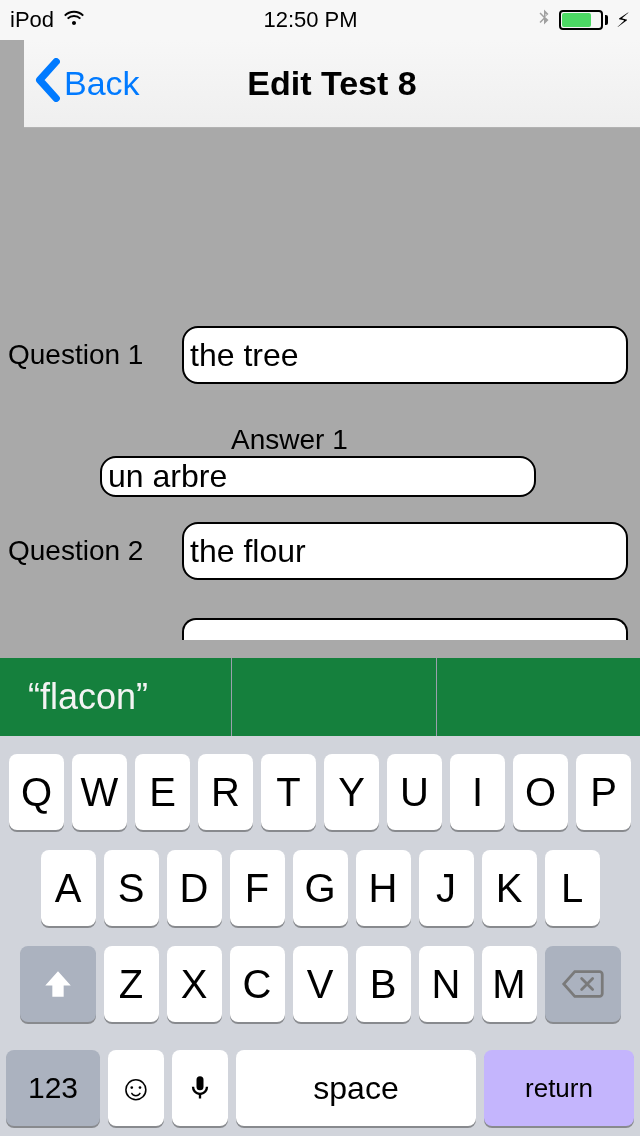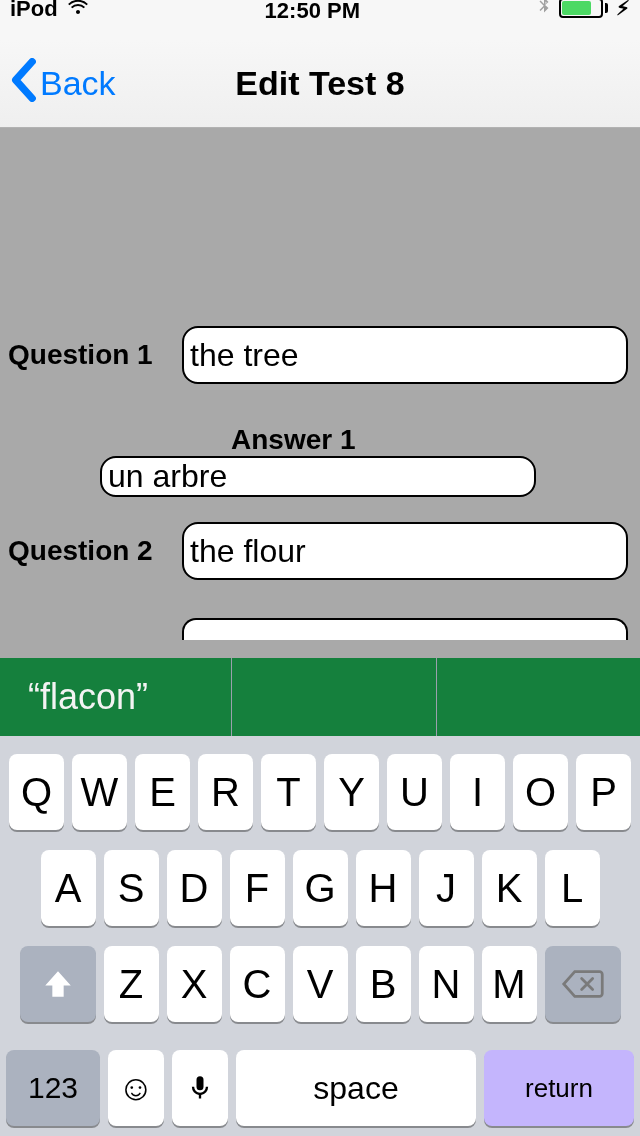--- a/index.html
+++ b/index.html
@@ -4,25 +4,25 @@
 <style>
   * { margin: 0; padding: 0; box-sizing: border-box; }
   html, body { width: 640px; height: 1136px; overflow: hidden; font-family: -apple-system, "Helvetica Neue", Helvetica, Arial, sans-serif; }
   body { background: #a9a9a9; display: flex; flex-direction: column; }
 
   
   .status-bar {
     height: 40px;
     background: #f7f7f7;
     display: flex;
-    align-items: flex-end;
+    align-items: center;
     justify-content: space-between;
-    padding: 16px 10px;
+    padding: 0 10px;
     font-size: 22px;
-    font-weight: 700;
+    font-weight: 400;
     color: #000;
   }
   .status-left { display: flex; align-items: center; gap: 8px; }
   .status-right { display: flex; align-items: center; gap: 6px; }
   .wifi-icon svg { width: 24px; height: 24px; }
   .bt-icon svg { width: 18px; height: 26px; opacity: .35; }
   .battery { display: flex; align-items: center; gap: 2px; }
   .battery-body {
     width: 44px; height: 20px; border: 2px solid #000; border-radius: 4px; position: relative;
   }
@@ -35,20 +35,21 @@
 
   
   .nav-bar {
     height: 88px;
     background: linear-gradient(#f7f7f7,#efefef);
     border-bottom: 1px solid #b2b2b2;
     display: flex;
     align-items: center;
     position: relative;
     padding: 0 10px;
+    margin-left: 24px;
   }
   .back-btn {
     display: flex; align-items: center; gap: 4px;
     color: #007aff; font-size: 34px; font-weight: 400;
     position: absolute; left: 10px;
   }
   .back-chevron svg { width: 26px; height: 44px; }
   .nav-title {
     flex: 1; text-align: center; font-size: 34px; font-weight: 600; color: #000;
   }
@@ -64,21 +65,21 @@
     border: none;
   }
   .field-row {
     position: absolute; left: 8px; right: 12px; height: 58px;
     display: flex; align-items: center;
   }
   .row-q1 { top: 198px; }
   .row-a1 { top: 296px; flex-direction: column; }
   .row-q2 { top: 394px; }
   .row-a2 { top: 490px; }
-  .field-label { width: 174px; font-size: 28px; color: #000; font-weight: bold; }
+  .field-label { width: 174px; font-size: 28px; color: #000; }
   .field-input {
     flex: 1; height: 58px; border: 2px solid #000; border-radius: 16px;
     background: #fff; font-size: 32px; padding: 0 6px; outline: none;
   }
   .field-input-partial {
     flex: 1; height: 22px; border: 2px solid #000; border-bottom: none;
     border-radius: 14px 14px 0 0; background: #fff;
   }
 
   

